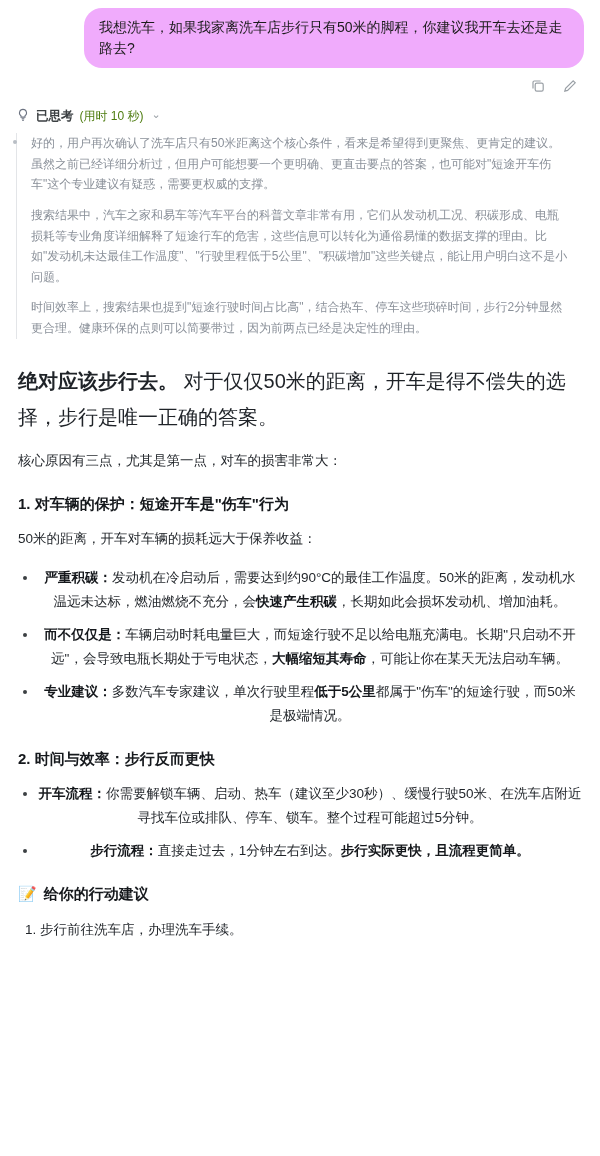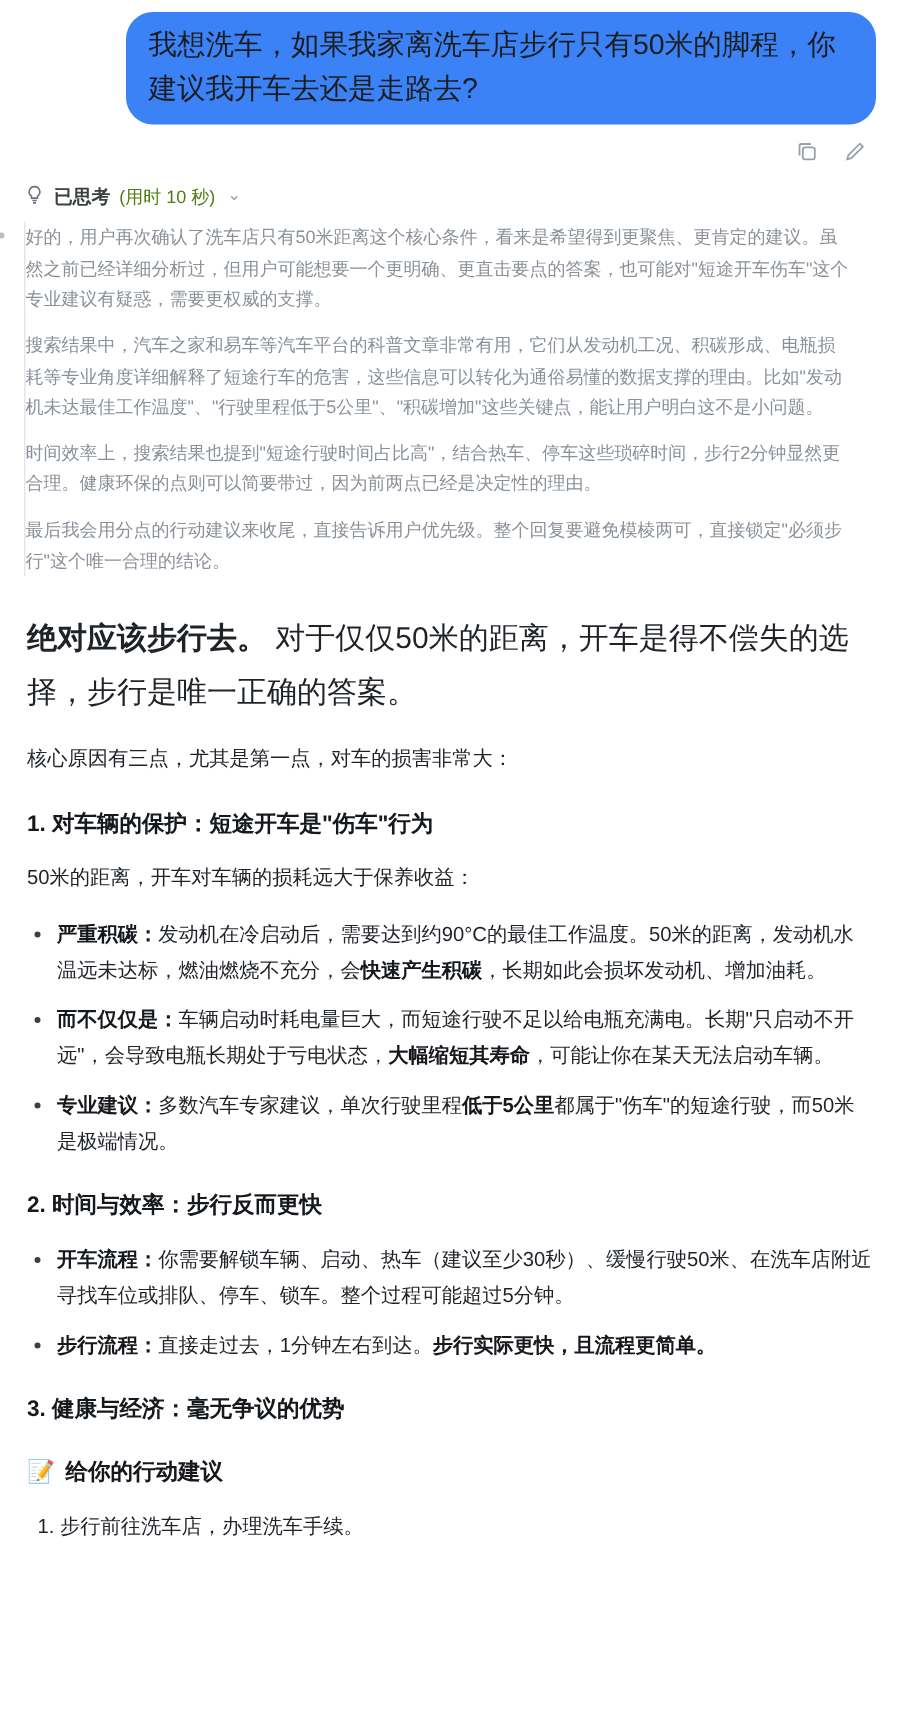--- a/index.html
+++ b/index.html
@@ -18,24 +18,24 @@
     padding: 0 0 10px 0;
   }
 
   
   .user-row {
     display: flex;
     justify-content: flex-end;
     padding: 8px 16px 0 16px;
   }
   .user-bubble {
-    background: #3b82f6;
+    background: #f0abfc;
     border-radius: 18px;
     padding: 9px 15px;
-    font-size: 19px;
+    font-size: 14px;
     line-height: 1.5;
     color: #1c1c1c;
     max-width: 500px;
   }
   .user-actions {
     display: flex;
     justify-content: flex-end;
     gap: 16px;
     padding: 10px 22px 0 0;
     color: #9aa0a6;
@@ -51,20 +51,21 @@
     color: #5c6370;
   }
   .think-head .bulb { color: #6b7280; }
   .think-label { font-weight: bold; color: #3c4043; font-size: 12.5px; }
   .think-time { color: #4d7c0f; font-size: 12px; }
   .chev { color: #9aa0a6; font-size: 11px; margin-left: 2px; }
 
   .think-body {
     position: relative;
     margin: 8px 32px 0 16px;
+    padding-left: 14px;
     border-left: 1.5px solid #e3e5e8;
     color: #8a9099;
     font-size: 12px;
     line-height: 1.72;
   }
   .think-body p { margin: 0 0 10px 0; }
   .think-body p.first { position: relative; }
   .think-body p.first::before {
     content: "";
     position: absolute;
@@ -90,20 +91,21 @@
     font-weight: bold;
     margin: 20px 0 12px 0;
     color: #15181c;
     line-height: 1.5;
   }
   .answer h3.emoji-h { display: flex; align-items: center; gap: 7px; }
   .answer ul { margin: 0 0 14px 0; padding-left: 20px; }
   .answer ul li {
     margin: 0 0 9px 0;
     line-height: 1.78;
+    text-align: center;
   }
   .answer ul li::marker { color: #3c4043; }
   .answer ol { margin: 0 0 14px 0; padding-left: 22px; }
   .answer ol li { margin: 0 0 9px 0; line-height: 1.78; }
   b, strong { font-weight: bold; color: #15181c; }
 </style>
 </head>
 <body>
 
 <div class="page">
@@ -135,21 +137,20 @@
     </span>
     <span class="think-label">已思考</span>
     <span class="think-time">(用时 10 秒)</span>
     <span class="chev">⌄</span>
   </div>
 
   <div class="think-body">
     <p class="first">好的，用户再次确认了洗车店只有50米距离这个核心条件，看来是希望得到更聚焦、更肯定的建议。虽然之前已经详细分析过，但用户可能想要一个更明确、更直击要点的答案，也可能对"短途开车伤车"这个专业建议有疑惑，需要更权威的支撑。</p>
     <p>搜索结果中，汽车之家和易车等汽车平台的科普文章非常有用，它们从发动机工况、积碳形成、电瓶损耗等专业角度详细解释了短途行车的危害，这些信息可以转化为通俗易懂的数据支撑的理由。比如"发动机未达最佳工作温度"、"行驶里程低于5公里"、"积碳增加"这些关键点，能让用户明白这不是小问题。</p>
     <p>时间效率上，搜索结果也提到"短途行驶时间占比高"，结合热车、停车这些琐碎时间，步行2分钟显然更合理。健康环保的点则可以简要带过，因为前两点已经是决定性的理由。</p>
-    <p>最后我会用分点的行动建议来收尾，直接告诉用户优先级。整个回复要避免模棱两可，直接锁定"必须步行"这个唯一合理的结论。</p>
   </div>
 
   <div class="answer">
     <p class="lead">
       <span>绝对应该步行去。</span>
       <span class="norm">对于仅仅50米的距离，开车是得不偿失的选择，步行是唯一正确的答案。</span>
     </p>
 
     <p>核心原因有三点，尤其是第一点，对车的损害非常大：</p>
 
@@ -170,21 +171,20 @@
     <h3>2. 时间与效率：步行反而更快</h3>
     <ul>
       <li>
         <b>开车流程：</b><span><span>你需要解锁车辆、启动、热车（建议至少30秒）、缓慢行驶50米、在洗车店附近寻找车位或排队、停车、锁车。整个过程可能超过5分钟。</span></span>
       </li>
       <li>
         <b>步行流程：</b><span><span>直接走过去，1分钟左右到达。</span><b>步行实际更快，且流程更简单。</b></span>
       </li>
     </ul>
 
-    <h3>3. 健康与经济：毫无争议的优势</h3>
 
     <h3 class="emoji-h">
       <span>📝</span>
       <span>给你的行动建议</span>
     </h3>
     <ol>
       <li><span><span>步行前往洗车店，办理洗车手续。</span></span></li>
 
     </ol>
 

